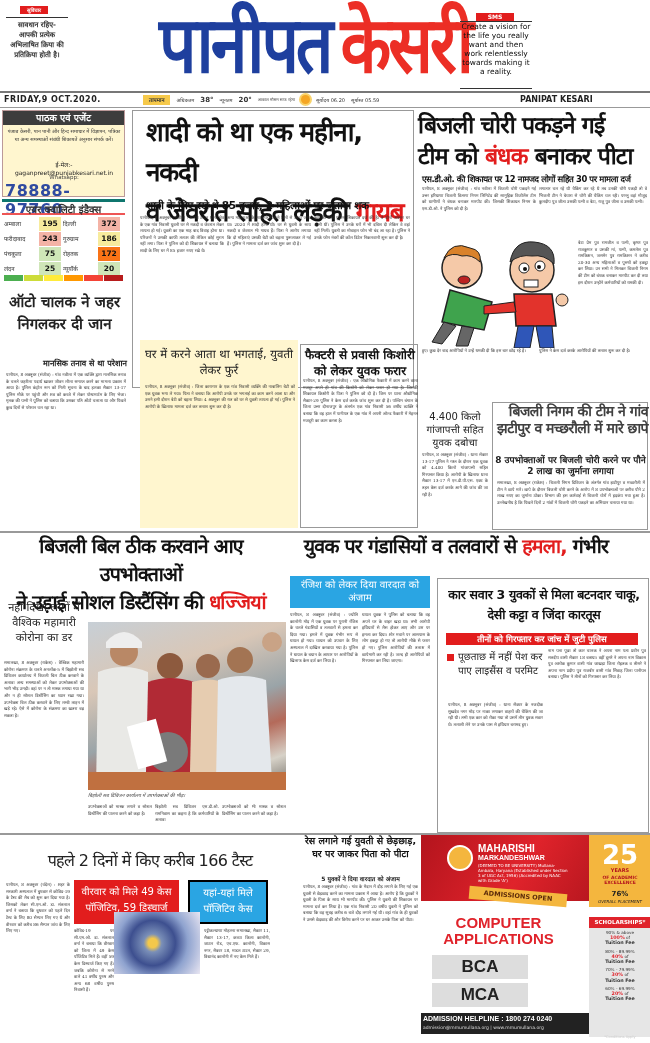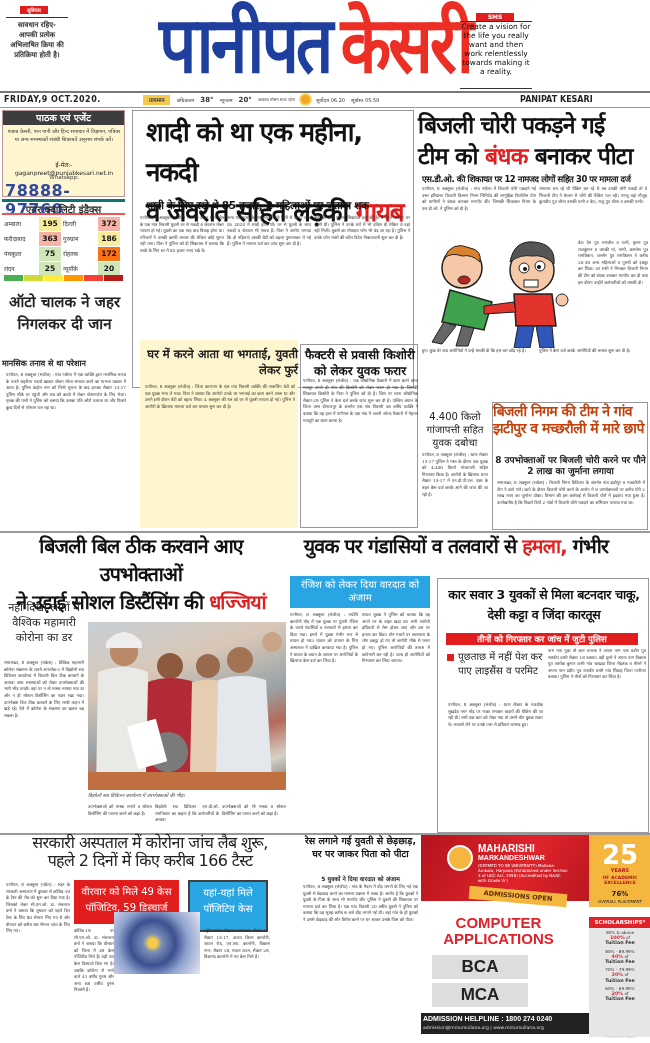--- a/index.html
+++ b/index.html
@@ -34,48 +34,48 @@
 #agent-wa{left:2px;top:59px;width:118px;font-size:5.5px;text-align:center;color:#444}
 #agent-phone{left:2px;top:67px;width:118px;font-size:16px;font-weight:bold;text-align:left;color:#2f4aa0;letter-spacing:0.5px}
 #aqi-box{left:2px;top:199px;width:123px;height:82px}
 #aqi-title{left:0;top:0;width:123px;height:16px;font-size:10px;font-weight:bold;text-align:center;line-height:16px;color:#333;border-bottom:2px solid #e55;border-top:3px solid #0f766e}
 #aqi-grid{left:2px;top:18px;width:119px;display:grid;grid-template-columns:33px 22px 33px 22px;row-gap:1px;column-gap:2px;font-size:6px}
 .aqi-city{height:14px;line-height:14px;color:#333}
 .aqi-val{height:14px;line-height:14px;text-align:center;font-weight:bold;font-size:7.5px}
 #aqi-legend{left:2px;top:76px;width:119px;height:6px;display:flex;gap:1px}
 #aqi-legend span{flex:1}
 #auto-hl{left:2px;top:291px;width:125px;text-align:center;font-size:15px;line-height:22px;font-weight:bold;color:#222}
-#auto-sub{left:2px;top:357px;width:125px;text-align:left;font-size:8px;font-weight:bold;color:#222}
+#auto-sub{left:2px;top:357px;width:125px;text-align:right;font-size:8px;font-weight:bold;color:#222}
 #auto-body{left:6px;top:372px;width:120px;height:155px}
 
 #lead-box{left:132px;top:110px;width:282px;height:278px;border:1px solid #999}
 #lead-hl{left:146px;top:112px;width:268px;font-size:26px;line-height:40px;font-weight:bold;letter-spacing:-1.2px;color:#111}
 #lead-sub{left:146px;top:198px;width:268px;font-size:10.5px;font-weight:bold;color:#111;letter-spacing:-0.3px}
 #lead-col1{left:140px;top:215px;width:84px;height:120px}
 #lead-col2{left:227px;top:215px;width:84px;height:120px}
 #lead-col3{left:314px;top:215px;width:96px;height:120px}
 #side1{left:140px;top:340px;width:158px;height:188px;background:#fff6cf}
-#side1-hl{left:0;top:6px;width:158px;text-align:right;font-size:11.5px;line-height:16px;font-weight:bold;color:#222}
+#side1-hl{left:0;top:6px;width:158px;text-align:center;font-size:11.5px;line-height:16px;font-weight:normal;color:#222}
 #side1-body{left:5px;top:44px;width:150px;height:140px}
 #side2{left:303px;top:378px;width:115px;height:150px}
 #factory-box{left:300px;top:344px;width:118px;height:184px;border:1px solid #999}
 #factory-hl{left:150px;top:344px;width:268px;text-align:center;font-size:14px;line-height:17px;font-weight:bold;color:#111;z-index:2}
 
 #bijli-hl{left:418px;top:110px;width:232px;font-size:23px;line-height:31px;font-weight:bold;letter-spacing:-0.8px;color:#111}
 #bijli-sub{left:422px;top:173px;width:228px;font-size:8.4px;font-weight:bold;color:#111;letter-spacing:-0.4px}
 #bijli-col1{left:422px;top:186px;width:114px;height:52px}
 #bijli-col2{left:539px;top:186px;width:108px;height:52px}
 #cartoon{left:422px;top:230px;width:155px;height:118px}
 #bijli-col3{left:578px;top:240px;width:70px;height:110px}
 #bijli-col4{left:422px;top:348px;width:114px;height:20px}
 #bijli-col5{left:539px;top:348px;width:108px;height:20px}
 #ganja-hl{left:420px;top:410px;width:70px;text-align:center;font-size:10px;line-height:13px;color:#222}
 #ganja-body{left:422px;top:452px;width:66px;height:76px}
 #nigam-box{left:492px;top:402px;width:156px;height:128px;border:1px solid #999}
-#nigam-hl{left:493px;top:403px;width:155px;text-align:left;font-size:14px;line-height:17px;font-weight:bold;letter-spacing:-0.5px;color:#c2410c}
+#nigam-hl{left:493px;top:403px;width:155px;text-align:right;font-size:14px;line-height:17px;font-weight:bold;letter-spacing:-0.5px;color:#404040}
 #nigam-sub{left:493px;top:455px;width:155px;text-align:center;font-size:9px;line-height:11px;font-weight:bold;color:#222}
 #nigam-body{left:497px;top:480px;width:148px;height:48px}
 
 #band-rule{left:0;top:531px;width:650px;border-top:2px solid #999}
 #dist-hl{left:6px;top:533px;width:270px;text-align:center;font-size:19.5px;line-height:28px;font-weight:bold;letter-spacing:-0.8px;color:#111}
 #attack-hl{left:262px;top:533px;width:388px;text-align:center;font-size:19.5px;line-height:28px;font-weight:bold;letter-spacing:-0.8px;color:#111}
 #corona-hl{left:4px;top:600px;width:80px;text-align:center;font-size:11px;line-height:15px;color:#222}
 #corona-body{left:4px;top:660px;width:80px;height:170px}
 #photo{left:88px;top:622px;width:198px;height:168px;background:linear-gradient(160deg,#c7cfd6 0%,#d9c7b7 30%,#9aa4a8 55%,#b46a5a 70%,#d7d2c8 85%,#6b6660 100%)}
 #photo-caption{left:88px;top:792px;width:200px;font-size:4.8px;color:#444;font-style:italic}
@@ -90,21 +90,21 @@
 #car-bullet{left:448px;top:650px;width:96px;font-size:10px;line-height:14px;color:#222}
 #car-bullet-sq{left:447px;top:654px;width:7px;height:7px;background:#e21d1d}
 #car-col-left{left:448px;top:702px;width:95px;height:128px}
 #car-col-right{left:548px;top:648px;width:98px;height:182px}
 
 #bottom-rule{left:0;top:833px;width:650px;border-top:2px solid #999}
 #hosp-hl{left:2px;top:834px;width:296px;text-align:center;font-size:16px;line-height:18px;color:#222;letter-spacing:-0.6px}
 #hosp-col1{left:6px;top:882px;width:64px;height:158px}
 #virus-box{left:74px;top:880px;width:105px;height:44px;background:#e21d1d}
 #virus-hl{left:0;top:4px;width:105px;text-align:center;font-size:10px;line-height:16px;color:#fff}
-#yaha-box{left:188px;top:880px;width:80px;height:52px;background:#2aa5e3;border:2px solid #404040}
+#yaha-box{left:188px;top:880px;width:80px;height:44px;background:#2aa5e3;border:2px solid #000000}
 #yaha-hl{left:0;top:3px;width:76px;text-align:center;font-size:10px;line-height:16px;color:#fff}
 #hosp-col2{left:74px;top:928px;width:108px;height:112px}
 #virus-img{left:114px;top:912px;width:86px;height:62px;background:radial-gradient(circle at 45% 50%,#f3c84b 0 8%,#7a8fb8 16%,#3d4f8f 40%,#8fa3cf 62%,#e9e6f2 100%)}
 #hosp-col3{left:190px;top:928px;width:80px;height:112px}
 #race-hl{left:303px;top:834px;width:115px;text-align:center;font-size:9.5px;line-height:13px;font-weight:bold;color:#111}
 #race-sub{left:303px;top:875px;width:115px;text-align:center;font-size:6px;font-weight:bold;color:#222}
 #race-body{left:303px;top:884px;width:115px;height:156px}
 
 #ad{left:421px;top:835px;width:229px;height:208px;background:#fff;overflow:hidden}
 #ad-top{left:0;top:0;width:229px;height:66px;background:linear-gradient(120deg,#b3141d 0%,#e0232b 45%,#9d0f17 100%)}
@@ -174,21 +174,21 @@
 </div>
 
 <div class="abs" id="aqi-box">
   <div class="abs" id="aqi-title">एयर क्वालिटी इंडैक्स</div>
   <div class="abs" id="aqi-grid">
       <div class="aqi-city">अम्बाला</div>
       <div class="aqi-val" style="background: rgb(247, 235, 157);">195</div>
       <div class="aqi-city">दिल्ली</div>
       <div class="aqi-val" style="background: rgb(244, 179, 166);">372</div>
       <div class="aqi-city">फरीदाबाद</div>
-      <div class="aqi-val" style="background: rgb(244, 179, 166);">363</div>
+      <div class="aqi-val" style="background: rgb(244, 179, 166);">243</div>
       <div class="aqi-city">गुरुग्राम</div>
       <div class="aqi-val" style="background: rgb(247, 235, 157);">186</div>
       <div class="aqi-city">पंचकूला</div>
       <div class="aqi-val" style="background: rgb(207, 230, 184);">75</div>
       <div class="aqi-city">रोहतक</div>
       <div class="aqi-val" style="background: #f97316;">172</div>
       <div class="aqi-city">लंदन</div>
       <div class="aqi-val" style="background: rgb(207, 230, 184);">25</div>
       <div class="aqi-city">न्यूयॉर्क</div>
       <div class="aqi-val" style="background: rgb(207, 230, 184);">20</div>
@@ -321,21 +321,21 @@
 <div class="abs" id="car-box"></div>
 <div class="abs" id="car-hl">कार सवार 3 युवकों से मिला बटनदार चाकू, देसी कट्टा व जिंदा कारतूस</div>
 <div class="abs" id="car-banner">तीनों को गिरफ्तार कर जांच में जुटी पुलिस</div>
 <div class="abs" id="car-bullet-sq"></div>
 <div class="abs" id="car-bullet" style="left:458px;width:86px">पूछताछ में नहीं पेश कर पाए लाइसैंस व परमिट</div>
 <div class="abs body-text" id="car-col-left">पानीपत, 8 अक्तूबर (संजीव) : थाना सैक्टर के नजदीक सुखदेव नगर मोड़ पर नाका लगाकर वाहनों की चैकिंग की जा रही थी। तभी एक कार को रोका गया तो उसमें तीन युवक सवार थे। तलाशी लेने पर उनके पास से हथियार बरामद हुए।</div>
 <div class="abs body-text" id="car-col-right">नाम पता पूछा तो कार चालक ने अपना नाम पता प्रवीन पुत्र सतदीप वासी सैक्टर 18 बताया। वहीं दूसरे ने अपना नाम विकास पुत्र अशोक कुमार वासी गांव जाखड़ा जिला रोहतक व तीसरे ने अपना नाम प्रदीप पुत्र राजबीर वासी गांव सिवाह जिला पानीपत बताया। पुलिस ने तीनों को गिरफ्तार कर लिया है।</div>
 
 <div class="abs" id="bottom-rule"></div>
 <div class="abs" id="hosp-hl">
-  <span>सरकारी अस्पताल में कोरोना जांच लैब शुरू,</span><br>
+  <br>
   <span>पहले 2 दिनों में किए करीब 166 टैस्ट</span>
 </div>
 <div class="abs body-text" id="hosp-col1">पानीपत, 8 अक्तूबर (चंदेल) : शहर के सरकारी अस्पताल में बुधवार से कोविड-19 के टैस्ट की लैब को शुरू कर दिया गया है। जिसको लेकर सी.एम.ओ. डा. संतलाल वर्मा ने बताया कि बुधवार को पहले दिन टैस्ट के लिए 80 सैम्पल लिए गए थे और वीरवार को करीब 86 सैम्पल जांच के लिए लिए गए।</div>
 <div class="abs" id="virus-box">
   <div class="abs" id="virus-hl">वीरवार को मिले 49 केस पॉजिटिव, 59 डिस्चार्ज</div>
 </div>
 <div class="abs" id="yaha-box">
   <div class="abs" id="yaha-hl">यहां-यहां मिले पॉजिटिव केस</div>
 </div>
 <div class="abs body-text" id="hosp-col2" style="width:40px">कोविड-19 पर सी.एम.ओ. डा. संतलाल वर्मा ने बताया कि वीरवार को जिला में 49 केस पॉजिटिव मिले हैं। वहीं 59 केस डिस्चार्ज किए गए हैं। जबकि कोरोना से मरने वाले 41 वर्षीय पुरुष और अन्य 68 वर्षीय पुरुष निवासी हैं।</div>

